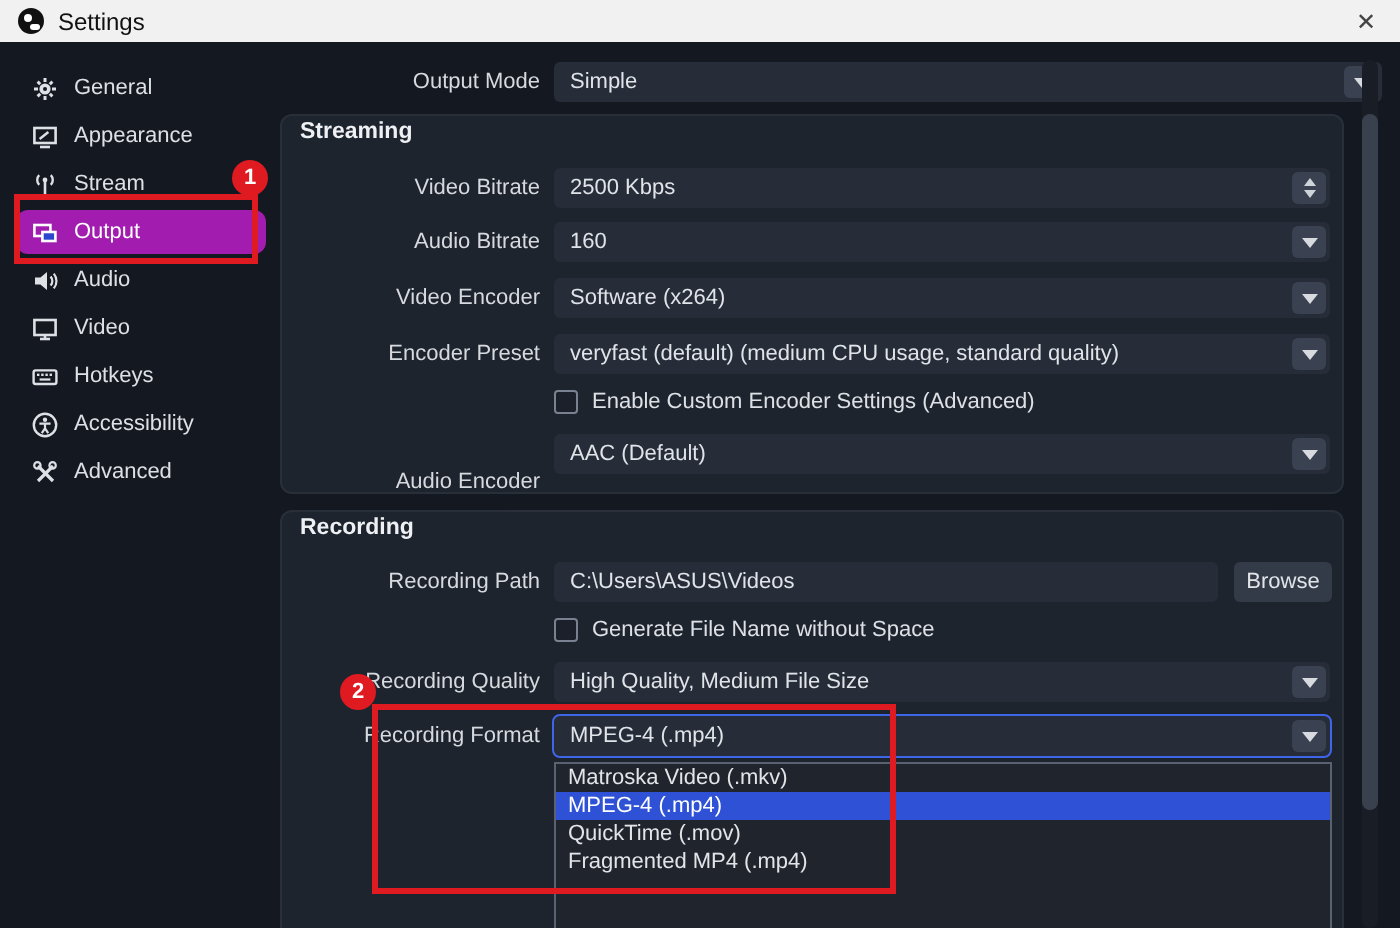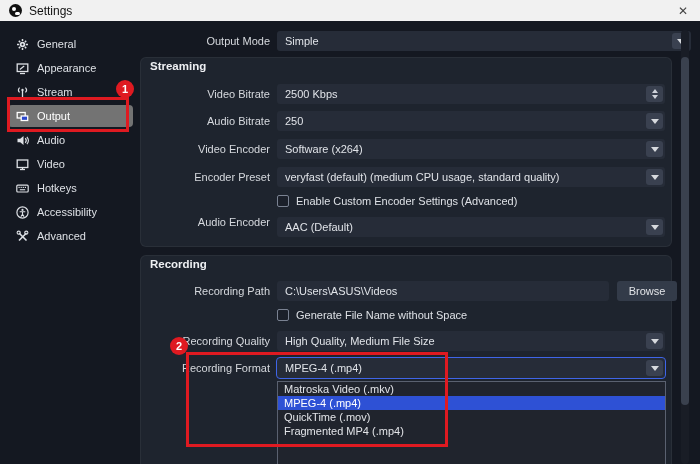--- a/index.html
+++ b/index.html
@@ -17,21 +17,21 @@
     border-radius:2px; background:#fff; }
   .titlebar-title { font-size:12px; color:#111; margin-left:7px; }
   .close-btn { position:absolute; right:0; top:0; width:34px; height:21px;
     display:flex; align-items:center; justify-content:center;
     color:#444; font-size:12px; cursor:default; }
 
   
   .side-item { position:absolute; left:8px; width:125px; height:22px;
     display:flex; align-items:center; gap:8px; padding-left:8px;
     color:#dde0e5; font-size:11px; border-radius:4px; }
-  .side-item.selected { background:#737373; color:#fff; }
+  .side-item.selected { background:#a21caf; color:#fff;border-radius:6px; }
   .side-item svg { flex:0 0 13px; }
 
   
   .row-label { position:absolute; left:135px; width:135px; text-align:right;
     font-size:11px; line-height:20px; color:#d6d9de; }
   .groupbox { position:absolute; left:140px; width:532px; background:#1e242e;
     border:1px solid rgba(255,255,255,0.05); border-radius:6px; }
   .group-header { position:absolute; left:150px; font-size:11.5px; font-weight:700; color:#eef0f3; }
   .combo, .field { position:absolute; height:20px; background:#262c38; border-radius:3px;
     color:#e0e3e8; font-size:11px; line-height:20px; padding-left:8px; }
@@ -42,21 +42,21 @@
   .spin-btn { position:absolute; right:2px; top:2px; width:17px; height:16px; background:#3a4150;
     border-radius:3px; display:flex; flex-direction:column; align-items:center; justify-content:center; gap:2px; }
   .tri-up-s { width:0; height:0; border-left:3.5px solid transparent; border-right:3.5px solid transparent;
     border-bottom:4px solid #cfd3da; }
   .tri-down-s { width:0; height:0; border-left:3.5px solid transparent; border-right:3.5px solid transparent;
     border-top:4px solid #cfd3da; }
   .combo.focused { outline:1px solid #3f65e8; }
   .check-row { position:absolute; display:flex; align-items:flex-end; gap:7px;
     font-size:11px; color:#dde0e5; }
   .checkbox { width:12px; height:12px; border:1px solid #7a8292; border-radius:2px; background:#1b202a; }
-  .browse-btn { position:absolute; left:617px; width:60px; height:20px; background:#333b49;
+  .browse-btn { position:absolute; left:617px; width:49px; height:20px; background:#333b49;
     border-radius:3px; color:#e2e4e8; font-size:11px; line-height:20px; text-align:center; }
 
   
   .dd-list { position:absolute; left:277px; top:381px; width:389px; height:86px;
     background:#20242d; border:1px solid #5a6170; z-index:20; }
   .dd-option { height:14px; line-height:14px; font-size:11px; color:#e2e4e8; padding-left:6px;
     white-space:nowrap; overflow:hidden; }
   .dd-option.selected { background:#2e51d5; color:#fff; }
 
   
@@ -185,21 +185,21 @@
 <div class="field" style="left:277px; top:84px; width:388px">
   <span>2500 Kbps</span>
   <div class="spin-btn">
       <div class="tri-up-s"></div>
       <div class="tri-down-s"></div>
     </div>
 </div>
 
 <div class="row-label" style="top:111px">Audio Bitrate</div>
 <div class="combo" style="left:277px; top:111px; width:388px">
-  <span>250</span>
+  <span>160</span>
   <div class="arrow-btn">
       <div class="tri-down"></div>
     </div>
 </div>
 
 <div class="row-label" style="top:139px">Video Encoder</div>
 <div class="combo" style="left:277px; top:139px; width:388px">
   <span>Software (x264)</span>
   <div class="arrow-btn">
       <div class="tri-down"></div>
@@ -212,21 +212,21 @@
   <div class="arrow-btn">
       <div class="tri-down"></div>
     </div>
 </div>
 
 <div class="check-row" style="left:277px; top:195px">
   <div class="checkbox"></div>
   <span>Enable Custom Encoder Settings (Advanced)</span>
 </div>
 
-<div class="row-label" style="top:212px">Audio Encoder</div>
+<div class="row-label" style="top:231px">Audio Encoder</div>
 <div class="combo" style="left:277px; top:217px; width:388px">
   <span>AAC (Default)</span>
   <div class="arrow-btn">
       <div class="tri-down"></div>
     </div>
 </div>
 
 <div class="groupbox" style="top:255px; height:209px; border-bottom:none; border-bottom-left-radius:0; border-bottom-right-radius:0"></div>
 <div class="group-header" style="top:258px">Recording</div>
 

